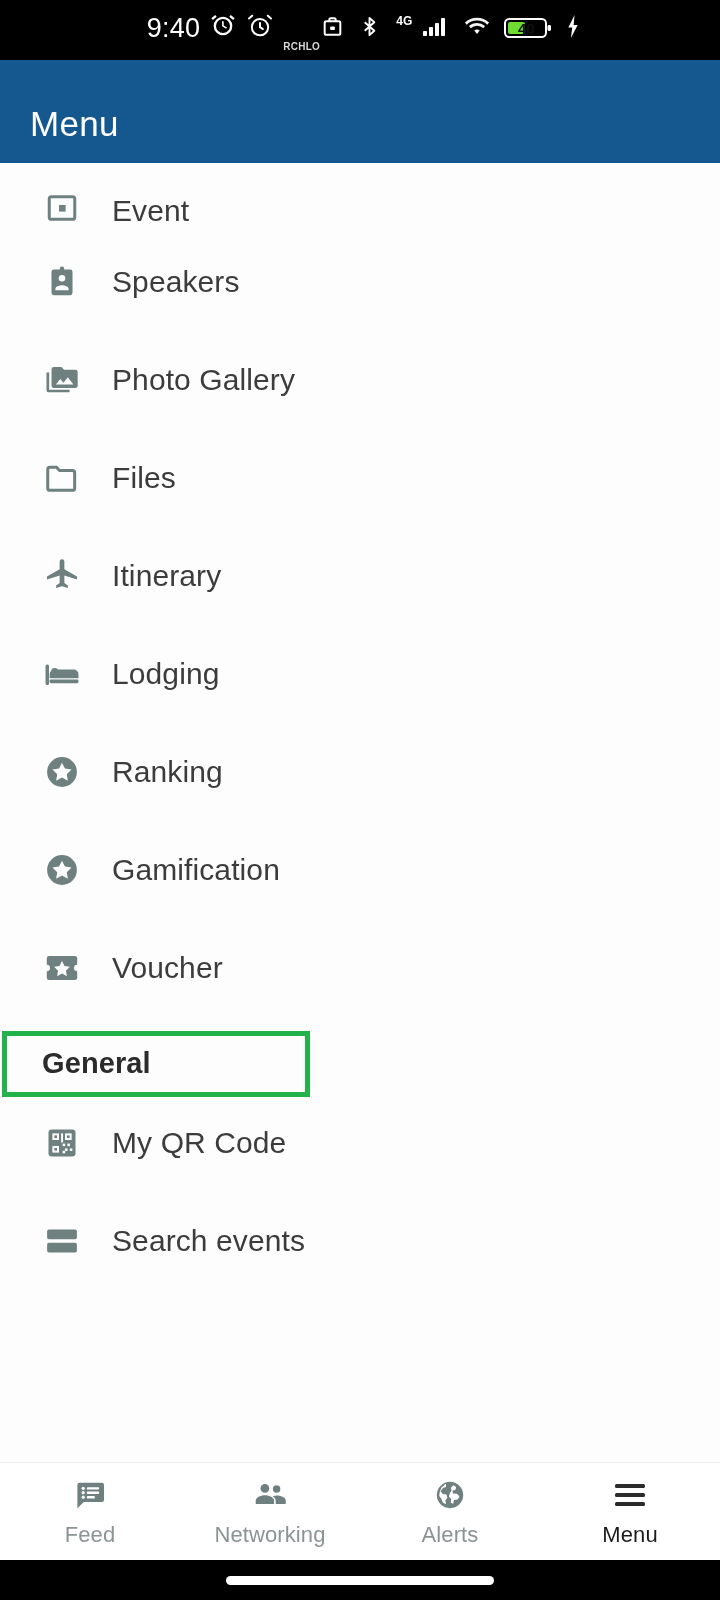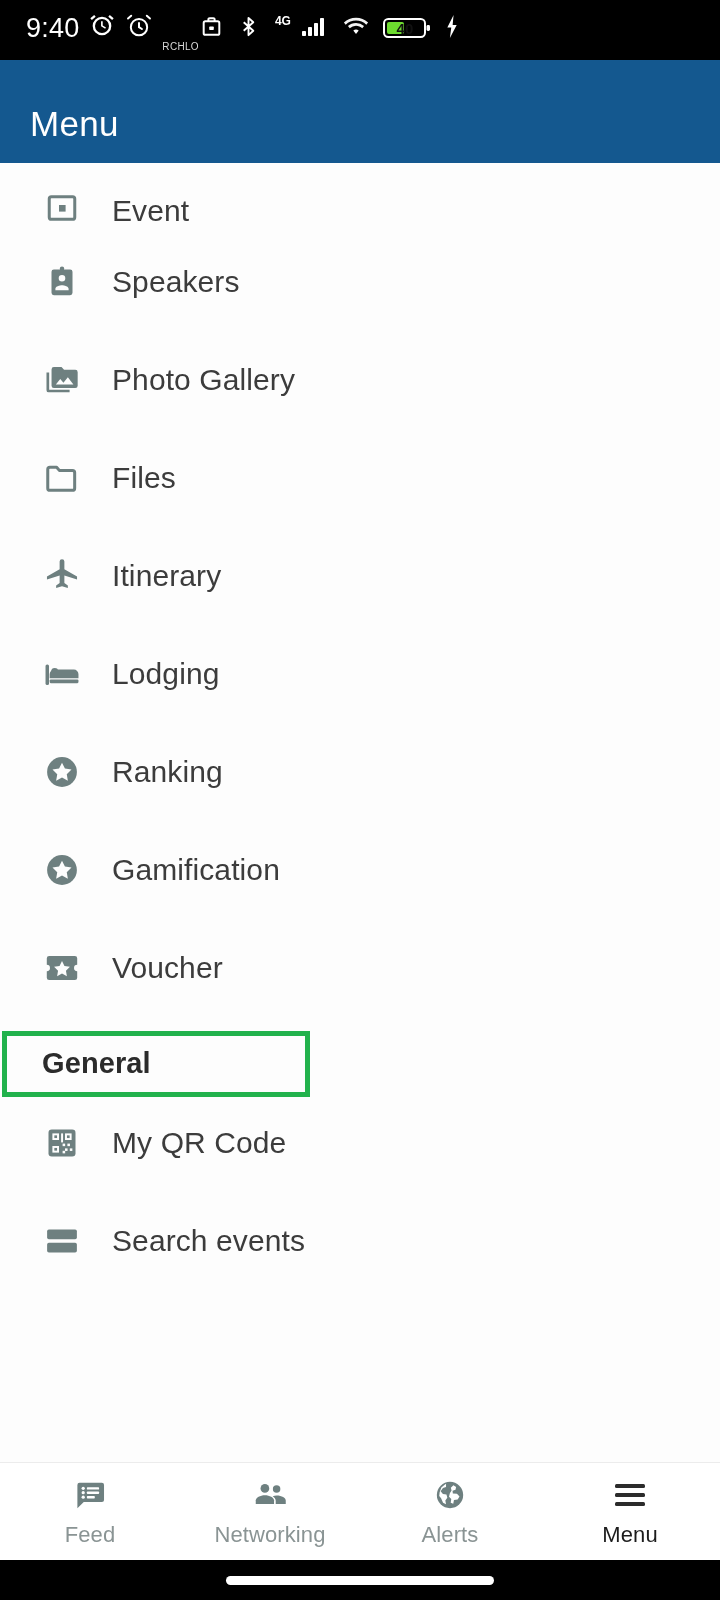--- a/index.html
+++ b/index.html
@@ -8,28 +8,28 @@
     background:#ffffff;
     font-family:"Liberation Sans", sans-serif;
     overflow:hidden;
   }
   #screen { position:relative; width:720px; height:1600px; background:#fdfdfd; }
 
   
   .statusbar {
     position:absolute; top:0; left:0; width:720px; height:60px;
     background:#000; color:#fff;
-    display:flex; align-items:center; justify-content:flex-start;
+    display:flex; align-items:center; justify-content:center;
     padding:0 18px 4px 26px;
   }
   .sb-left { display:flex; align-items:center; gap:9px; }
   .sb-time { font-size:27px; font-weight:500; letter-spacing:.2px; line-height:1; }
   .sb-right { display:flex; align-items:center; gap:13px; }
   .sb-ico { display:block; }
-  .sb-tinytext { font-size:10px; letter-spacing:.3px; color:#d8d8d8; font-weight:400;margin-top:37px; }
+  .sb-tinytext { font-size:10px; letter-spacing:.3px; color:#d8d8d8; font-weight:700;margin-top:37px; }
   .sb-4g { font-size:12px; font-weight:600; position:relative; top:-7px; right:-2px; }
   .batt-wrap { position:relative; display:flex; align-items:center; }
   .batt-num {
     position:absolute; left:0; right:4px; top:0; bottom:0;
     display:flex; align-items:center; justify-content:center;
     font-size:15px; font-weight:700; color:#111;
   }
 
   
   .appbar {

